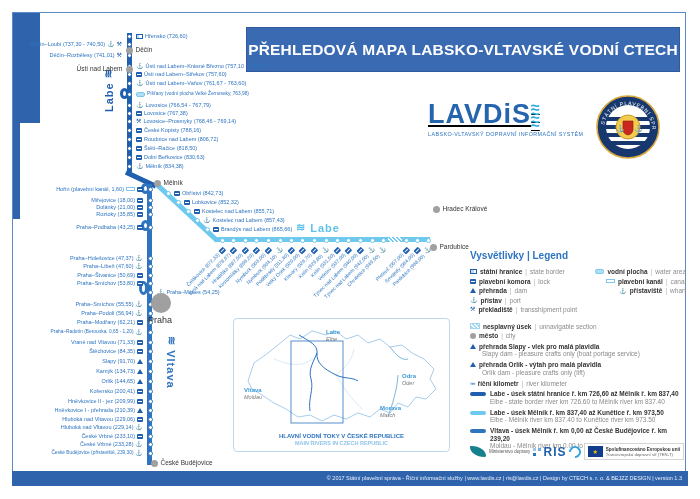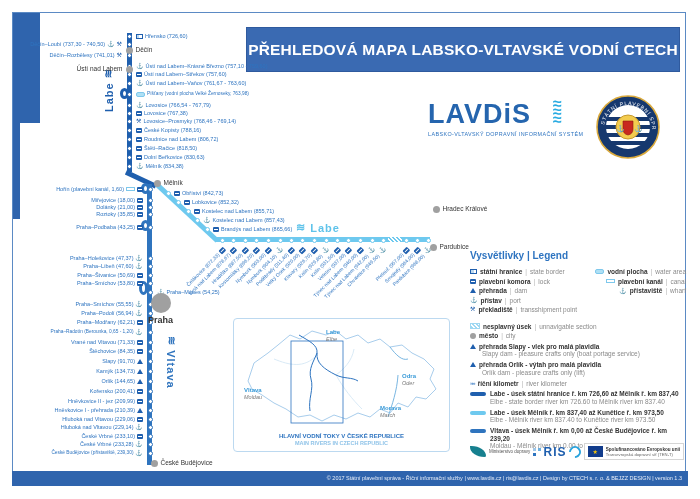--- a/index.html
+++ b/index.html
@@ -10,40 +10,40 @@
   .corner-strip{position:absolute;left:13px;top:123px;width:7px;height:96px;background:#2f64ad;}
 
   
   .banner{position:absolute;left:246px;top:27px;width:434px;height:45px;background:#3a6ab2;border:1px solid #2f5a9e;
           display:flex;flex-direction:column;align-items:center;justify-content:center;box-sizing:border-box;}
   .t1{color:#fff;font-weight:bold;font-size:15.5px;white-space:nowrap;letter-spacing:0.2px;}
   .t2{color:#b9c9e6;font-weight:bold;font-size:14px;letter-spacing:1.2px;white-space:nowrap;}
 
   
   .lavdis{position:absolute;left:428px;top:100px;width:160px;}
-  .lav-row{display:flex;align-items:flex-start;gap:22px;}
+  .lav-row{display:flex;align-items:flex-end;gap:0;text-decoration:underline;}
   .lav-name{font-size:27px;font-weight:bold;color:#2565ae;letter-spacing:1px;line-height:28px;}
   .lav-waves{display:flex;flex-direction:column;line-height:8px;font-size:16px;color:#29abe2;font-weight:bold;}
   .lav-sub{font-size:5.4px;color:#2e74c0;letter-spacing:0.4px;margin-top:3px;white-space:nowrap;}
 
   .seal{position:absolute;left:596px;top:95px;}
 
   
   .vline,.hline,.dline{position:absolute;}
   .loop{position:absolute;border:3px solid #1f5fae;border-radius:50%;background:#fff;box-sizing:border-box;width:9px;height:11px;}
 
   .dot{position:absolute;background:#fff;border:1.2px solid #1f5fae;border-radius:50%;box-sizing:border-box;}
   .citydot{position:absolute;background:#a0a0a0;border-radius:50%;}
   .stl{position:absolute;display:flex;align-items:center;gap:2px;font-size:5.5px;line-height:6px;color:#2e74c0;white-space:nowrap;}
   .stl.sm{font-size:4.8px;}
   .hlabel{position:absolute;display:flex;justify-content:flex-end;align-items:center;gap:2px;width:66px;
           font-size:5px;line-height:6px;color:#2e74c0;white-space:nowrap;
           transform:rotate(-45deg);transform-origin:100% 0;}
   .city-label{position:absolute;font-size:6.5px;color:#333;white-space:nowrap;}
-  .city-label.big{font-weight:bold;font-size:9px;}
+  .city-label.big{font-weight:normal;font-size:9px;}
 
   .river-name{position:absolute;font-weight:bold;font-size:11px;letter-spacing:1px;white-space:nowrap;display:flex;gap:4px;align-items:center;}
 
   
   .ic{display:inline-block;flex:none;}
   .ic-lock{width:6px;height:5px;background:#1f5fae;border-radius:1px;position:relative;}
   .ic-lock::after{content:"";position:absolute;left:1px;right:1px;top:2px;height:1px;background:#fff;}
   .ic-dam{width:0;height:0;border-left:3px solid transparent;border-right:3px solid transparent;border-bottom:5px solid #1f5fae;}
   .ic-port,.ic-wharf,.ic-transship{font-size:6px;line-height:6px;color:#1f5fae;}
   .ic-wharf{color:#4f93cf;}

